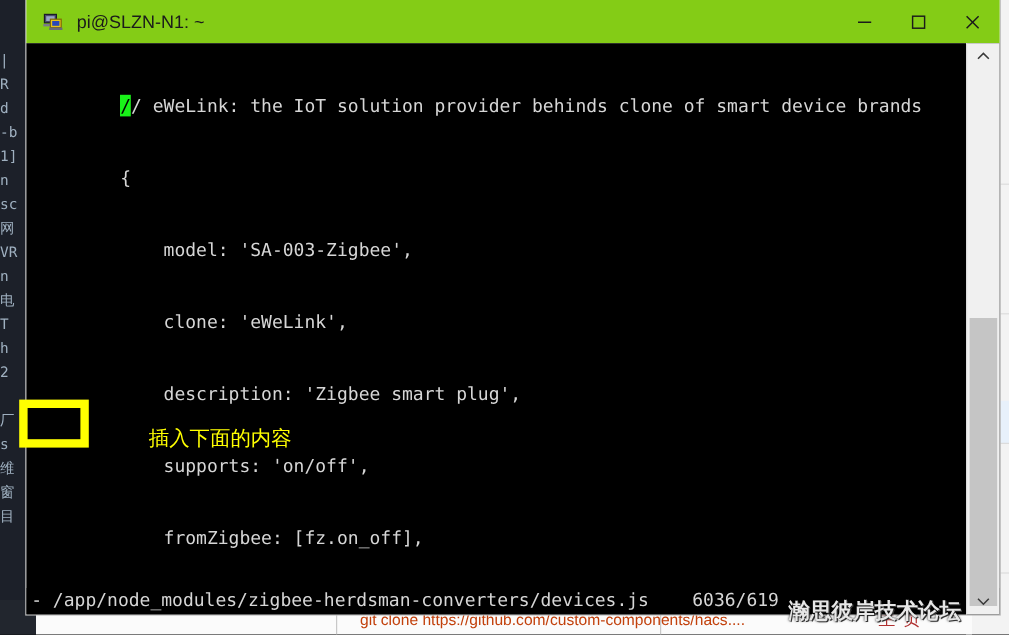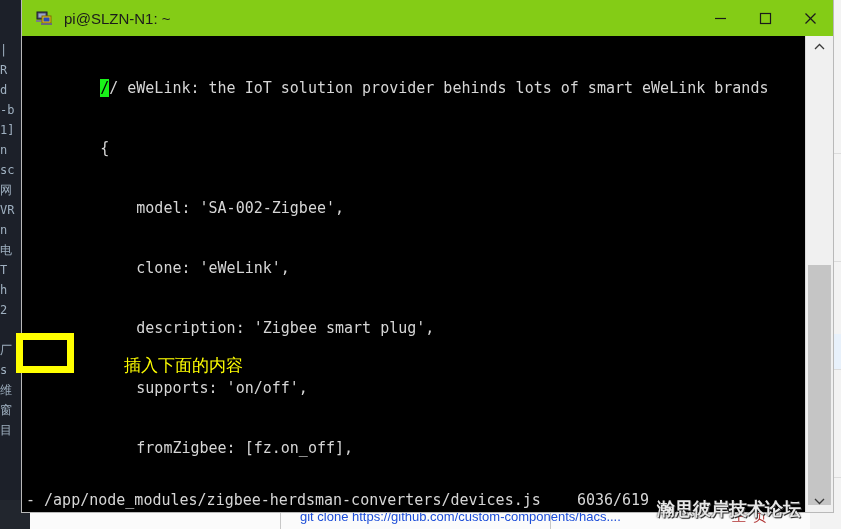--- a/index.html
+++ b/index.html
@@ -76,21 +76,21 @@
     left: 30px; top: 512px;
     width: 780px; height: 17px;
     background: #fbfbfb;
     overflow: hidden;
   }
   .bg-bottom-strip .txt {
     position: absolute;
     left: 270px; top: -3px;
     font-family: "Liberation Sans", sans-serif;
     font-size: 13px;
-    color: #1d4ed8;
+    color: #c2410c;
     white-space: pre;
   }
   .bg-bottom-strip .divider {
     position: absolute;
     top: 0; width: 1px; height: 17px;
     background: #c8c8c8;
   }
   .bg-bottom-strip .redmark {
     position: absolute;
     left: 702px; top: -4px;
@@ -343,23 +343,23 @@
           <svg width="13" height="13" viewBox="0 0 13 13">
               <line x1="1.5" y1="1.5" x2="11.5" y2="11.5" stroke="currentColor" stroke-width="1.2"></line>
               <line x1="11.5" y1="1.5" x2="1.5" y2="11.5" stroke="currentColor" stroke-width="1.2"></line>
             </svg>
         </div>
       </div>
     </div>
 
     <div id="term-body">
       <div id="term-text">
-        <div class="line"><span>      </span><span id="cursor-block">/</span><span>/ eWeLink: the IoT solution provider behinds lots of smart eWeLink brands</span></div>
+        <div class="line"><span>      </span><span id="cursor-block">/</span><span>/ eWeLink: the IoT solution provider behinds clone of smart device brands</span></div>
         <div class="line">      {</div>
-        <div class="line">          model: 'SA-002-Zigbee',</div>
+        <div class="line">          model: 'SA-003-Zigbee',</div>
         <div class="line">          clone: 'eWeLink',</div>
         <div class="line">          description: 'Zigbee smart plug',</div>
         <div class="line">          supports: 'on/off',</div>
         <div class="line">          fromZigbee: [fz.on_off],</div>
         
         
         
         
         
         

